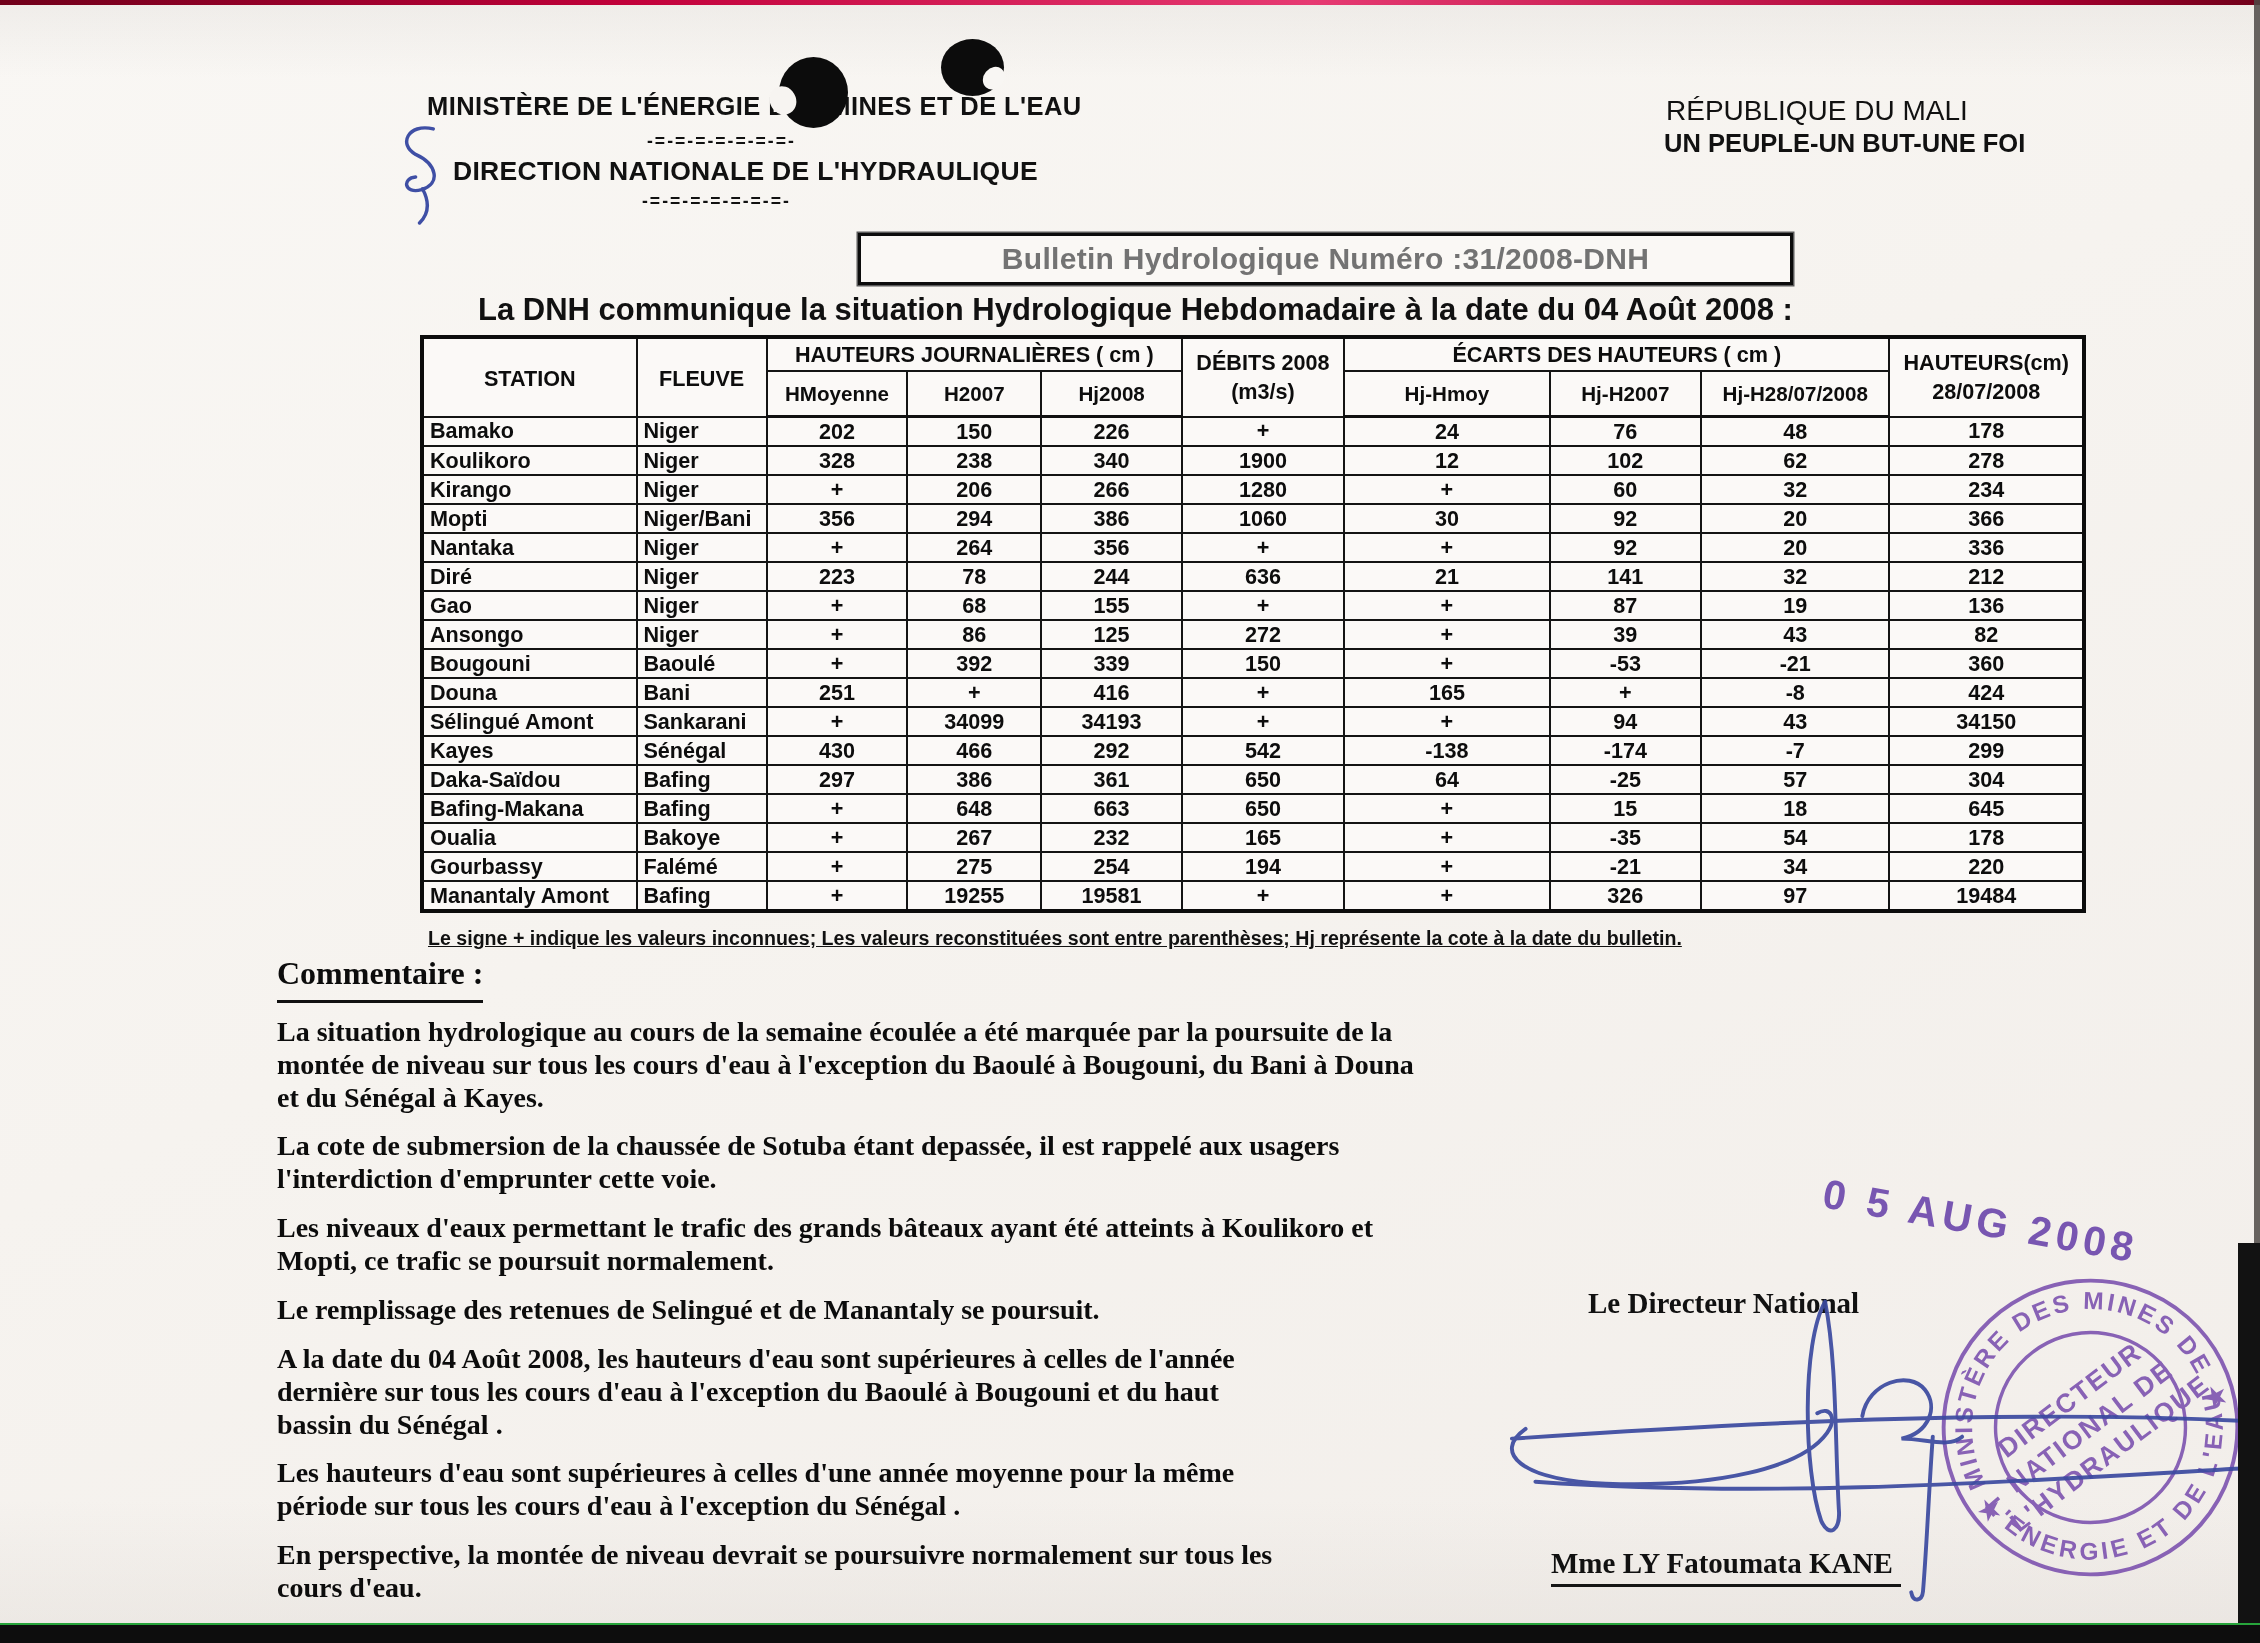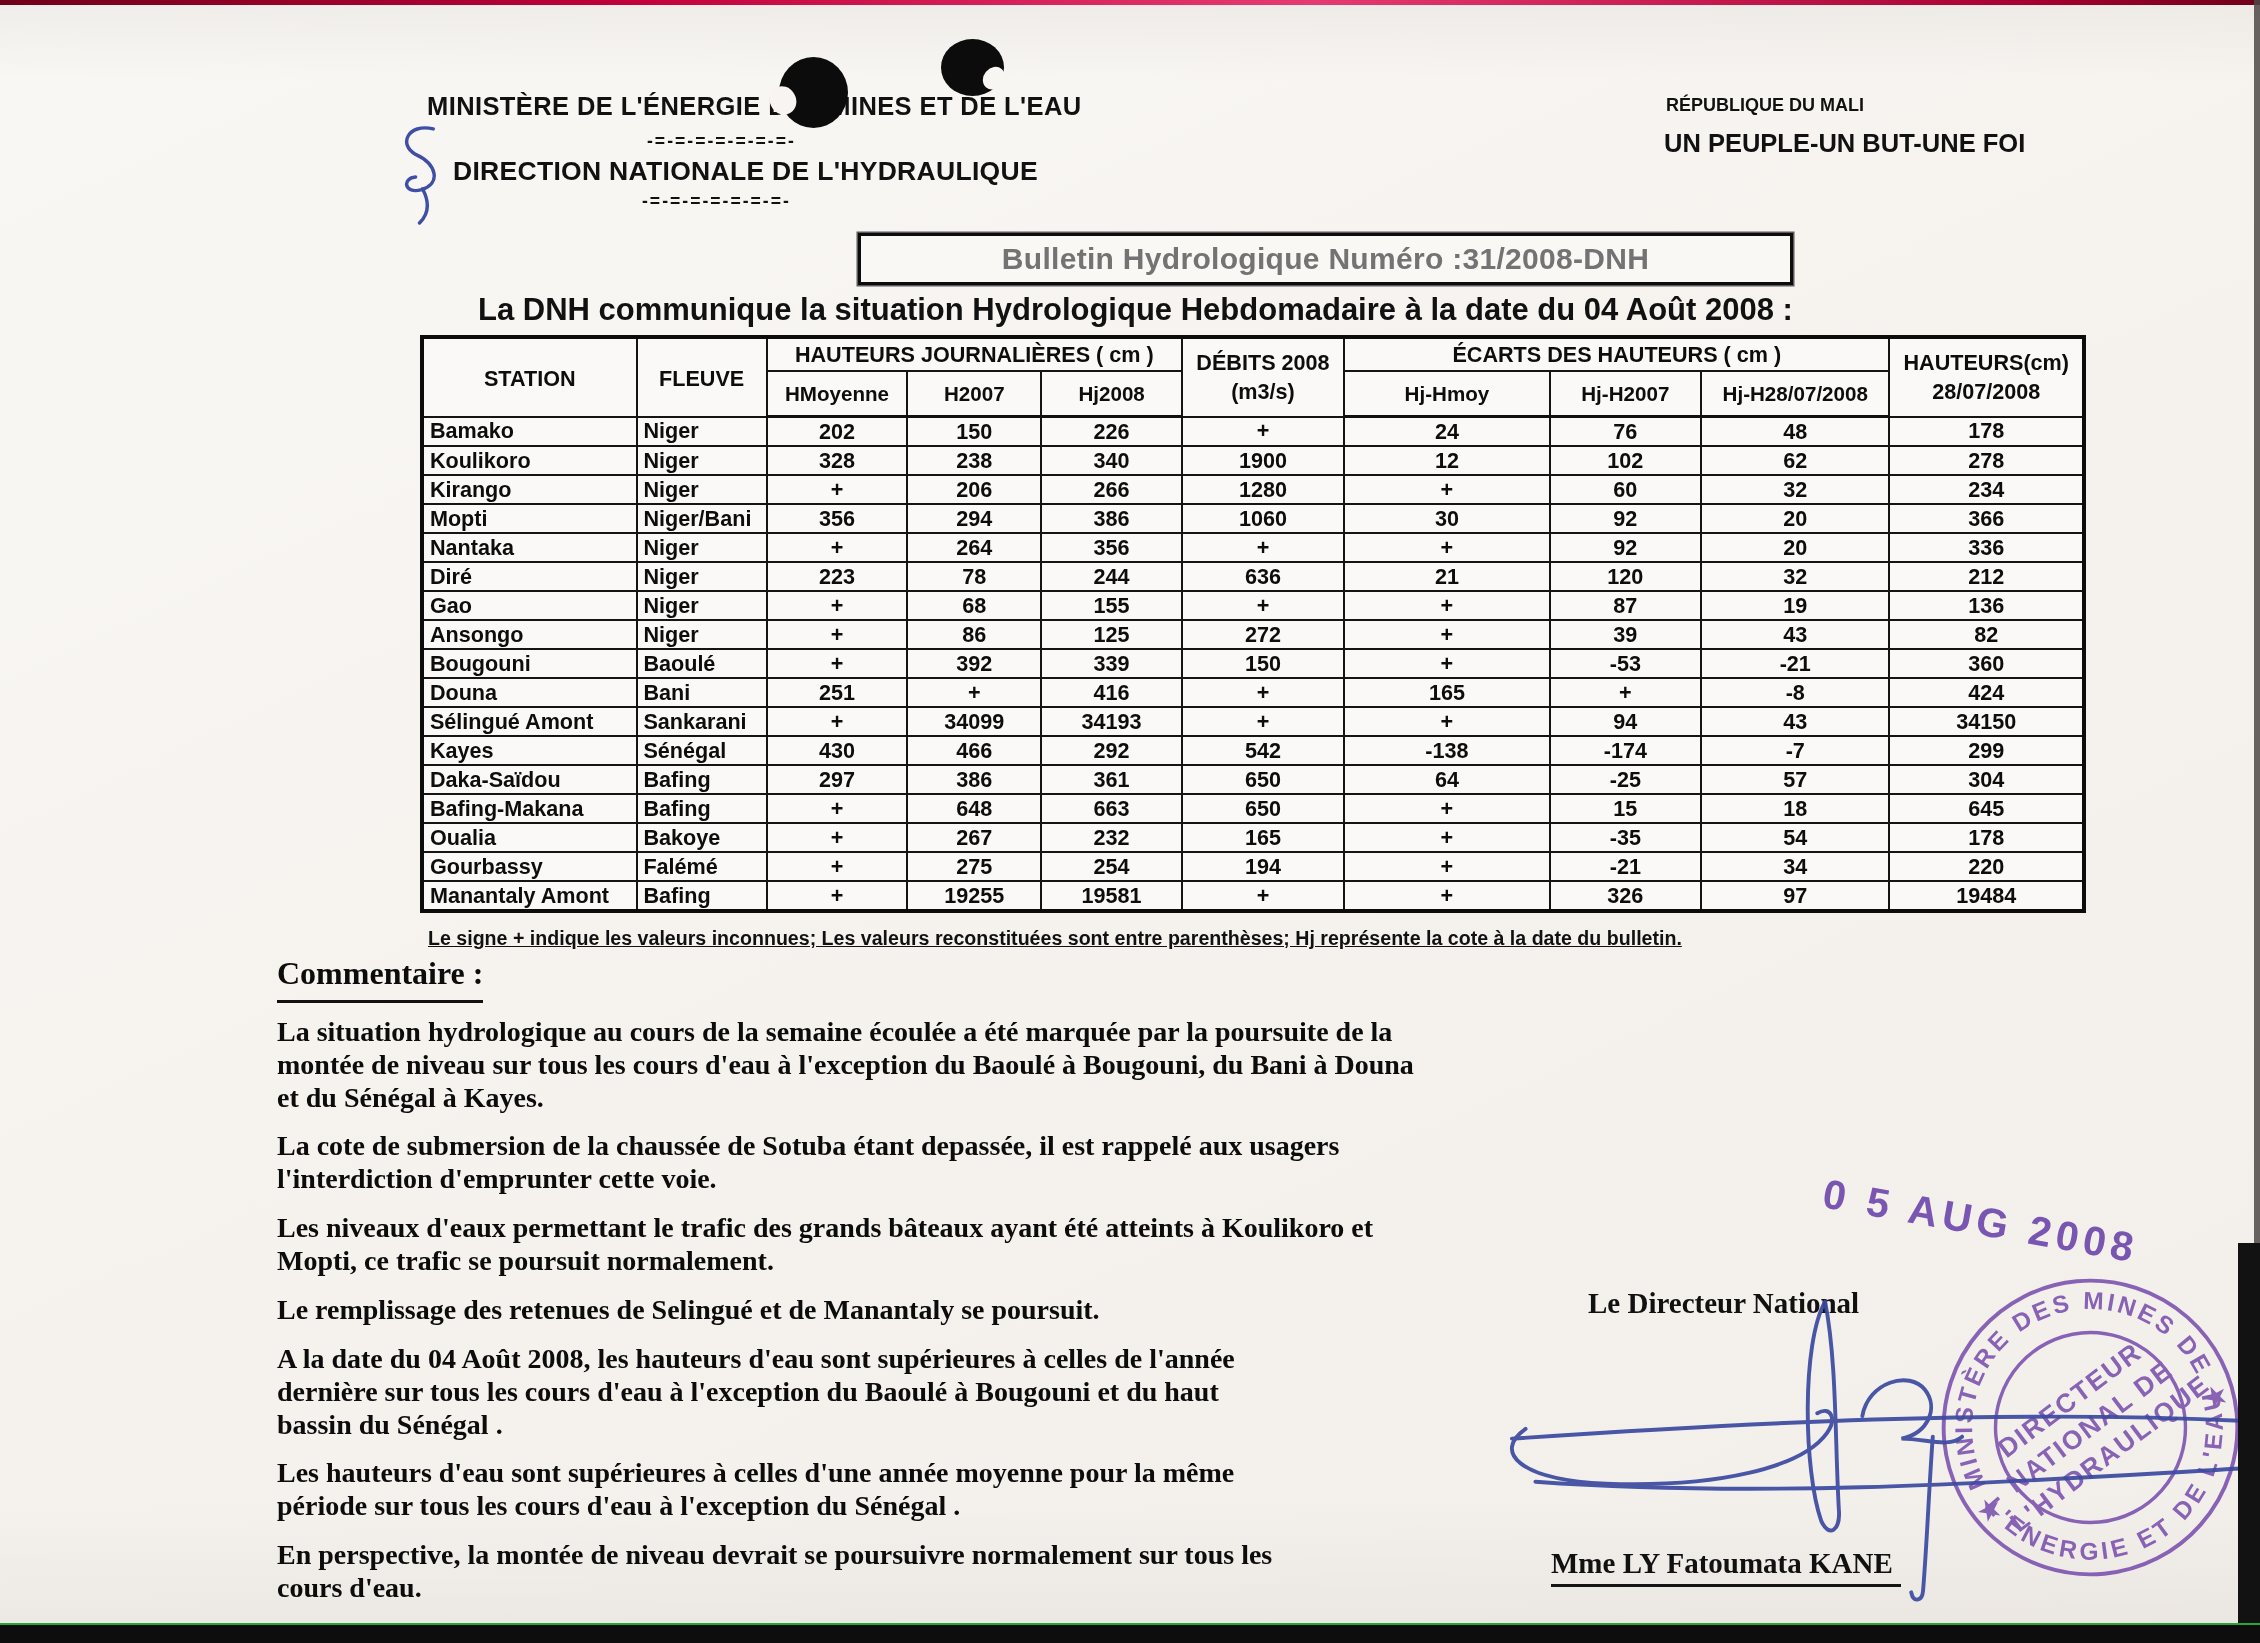--- a/index.html
+++ b/index.html
@@ -15,21 +15,21 @@
   .right-strip{position:absolute;top:0;right:0;width:5.9px;height:1644px;background:#4d4946;opacity:.85;}
   .right-strip-b{position:absolute;top:1243px;right:0;width:22.5px;height:401px;background:#121212;}
   .bottom-band{position:absolute;left:0;top:1623px;width:2260px;height:20.6px;
     background:#0d0d0d;border-top:2.9px solid #27a43b;}
 
   .txt{position:absolute;color:#111;white-space:nowrap;}
   .ministry{left:427px;top:92px;font-size:25.5px;font-weight:bold;letter-spacing:0.4px;}
   .sep1{left:647px;top:131px;font-size:17.6px;font-weight:bold;letter-spacing:2px;}
   .direction{left:453px;top:156px;font-size:26.5px;font-weight:bold;letter-spacing:0.3px;}
   .sep2{left:642px;top:191px;font-size:17.6px;font-weight:bold;letter-spacing:2px;}
-  .republic{left:1666px;top:95px;font-size:18px;font-weight:bold;}
+  .republic{left:1666px;top:95px;font-size:28px;font-weight:normal;}
   .motto{left:1664px;top:129px;font-size:25.5px;font-weight:600;}
 
   .punch{position:absolute;background:#0c0c0c;border-radius:50%;}
   .punch1{left:779px;top:57px;width:69px;height:71px;}
   .punch1::after{content:"";position:absolute;left:-8.8px;top:29px;width:25.5px;height:29px;
     background:#f7f4f1;border-radius:50%;transform:rotate(-30deg);}
   .punch2{left:941px;top:39px;width:63px;height:57px;}
   .punch2::after{content:"";position:absolute;left:43px;top:27.4px;width:19.6px;height:23.5px;
     background:#f8f6f3;border-radius:50%;transform:rotate(40deg);}
 
@@ -198,21 +198,21 @@
           <td class="c-num">336</td>
         </tr>
         <tr>
           <td class="c-station">Diré</td>
           <td class="c-fleuve">Niger</td>
           <td class="c-num">223</td>
           <td class="c-num">78</td>
           <td class="c-num">244</td>
           <td class="c-num">636</td>
           <td class="c-num">21</td>
-          <td class="c-num">120</td>
+          <td class="c-num">141</td>
           <td class="c-num">32</td>
           <td class="c-num">212</td>
         </tr>
         <tr>
           <td class="c-station">Gao</td>
           <td class="c-fleuve">Niger</td>
           <td class="c-num">+</td>
           <td class="c-num">68</td>
           <td class="c-num">155</td>
           <td class="c-num">+</td>

